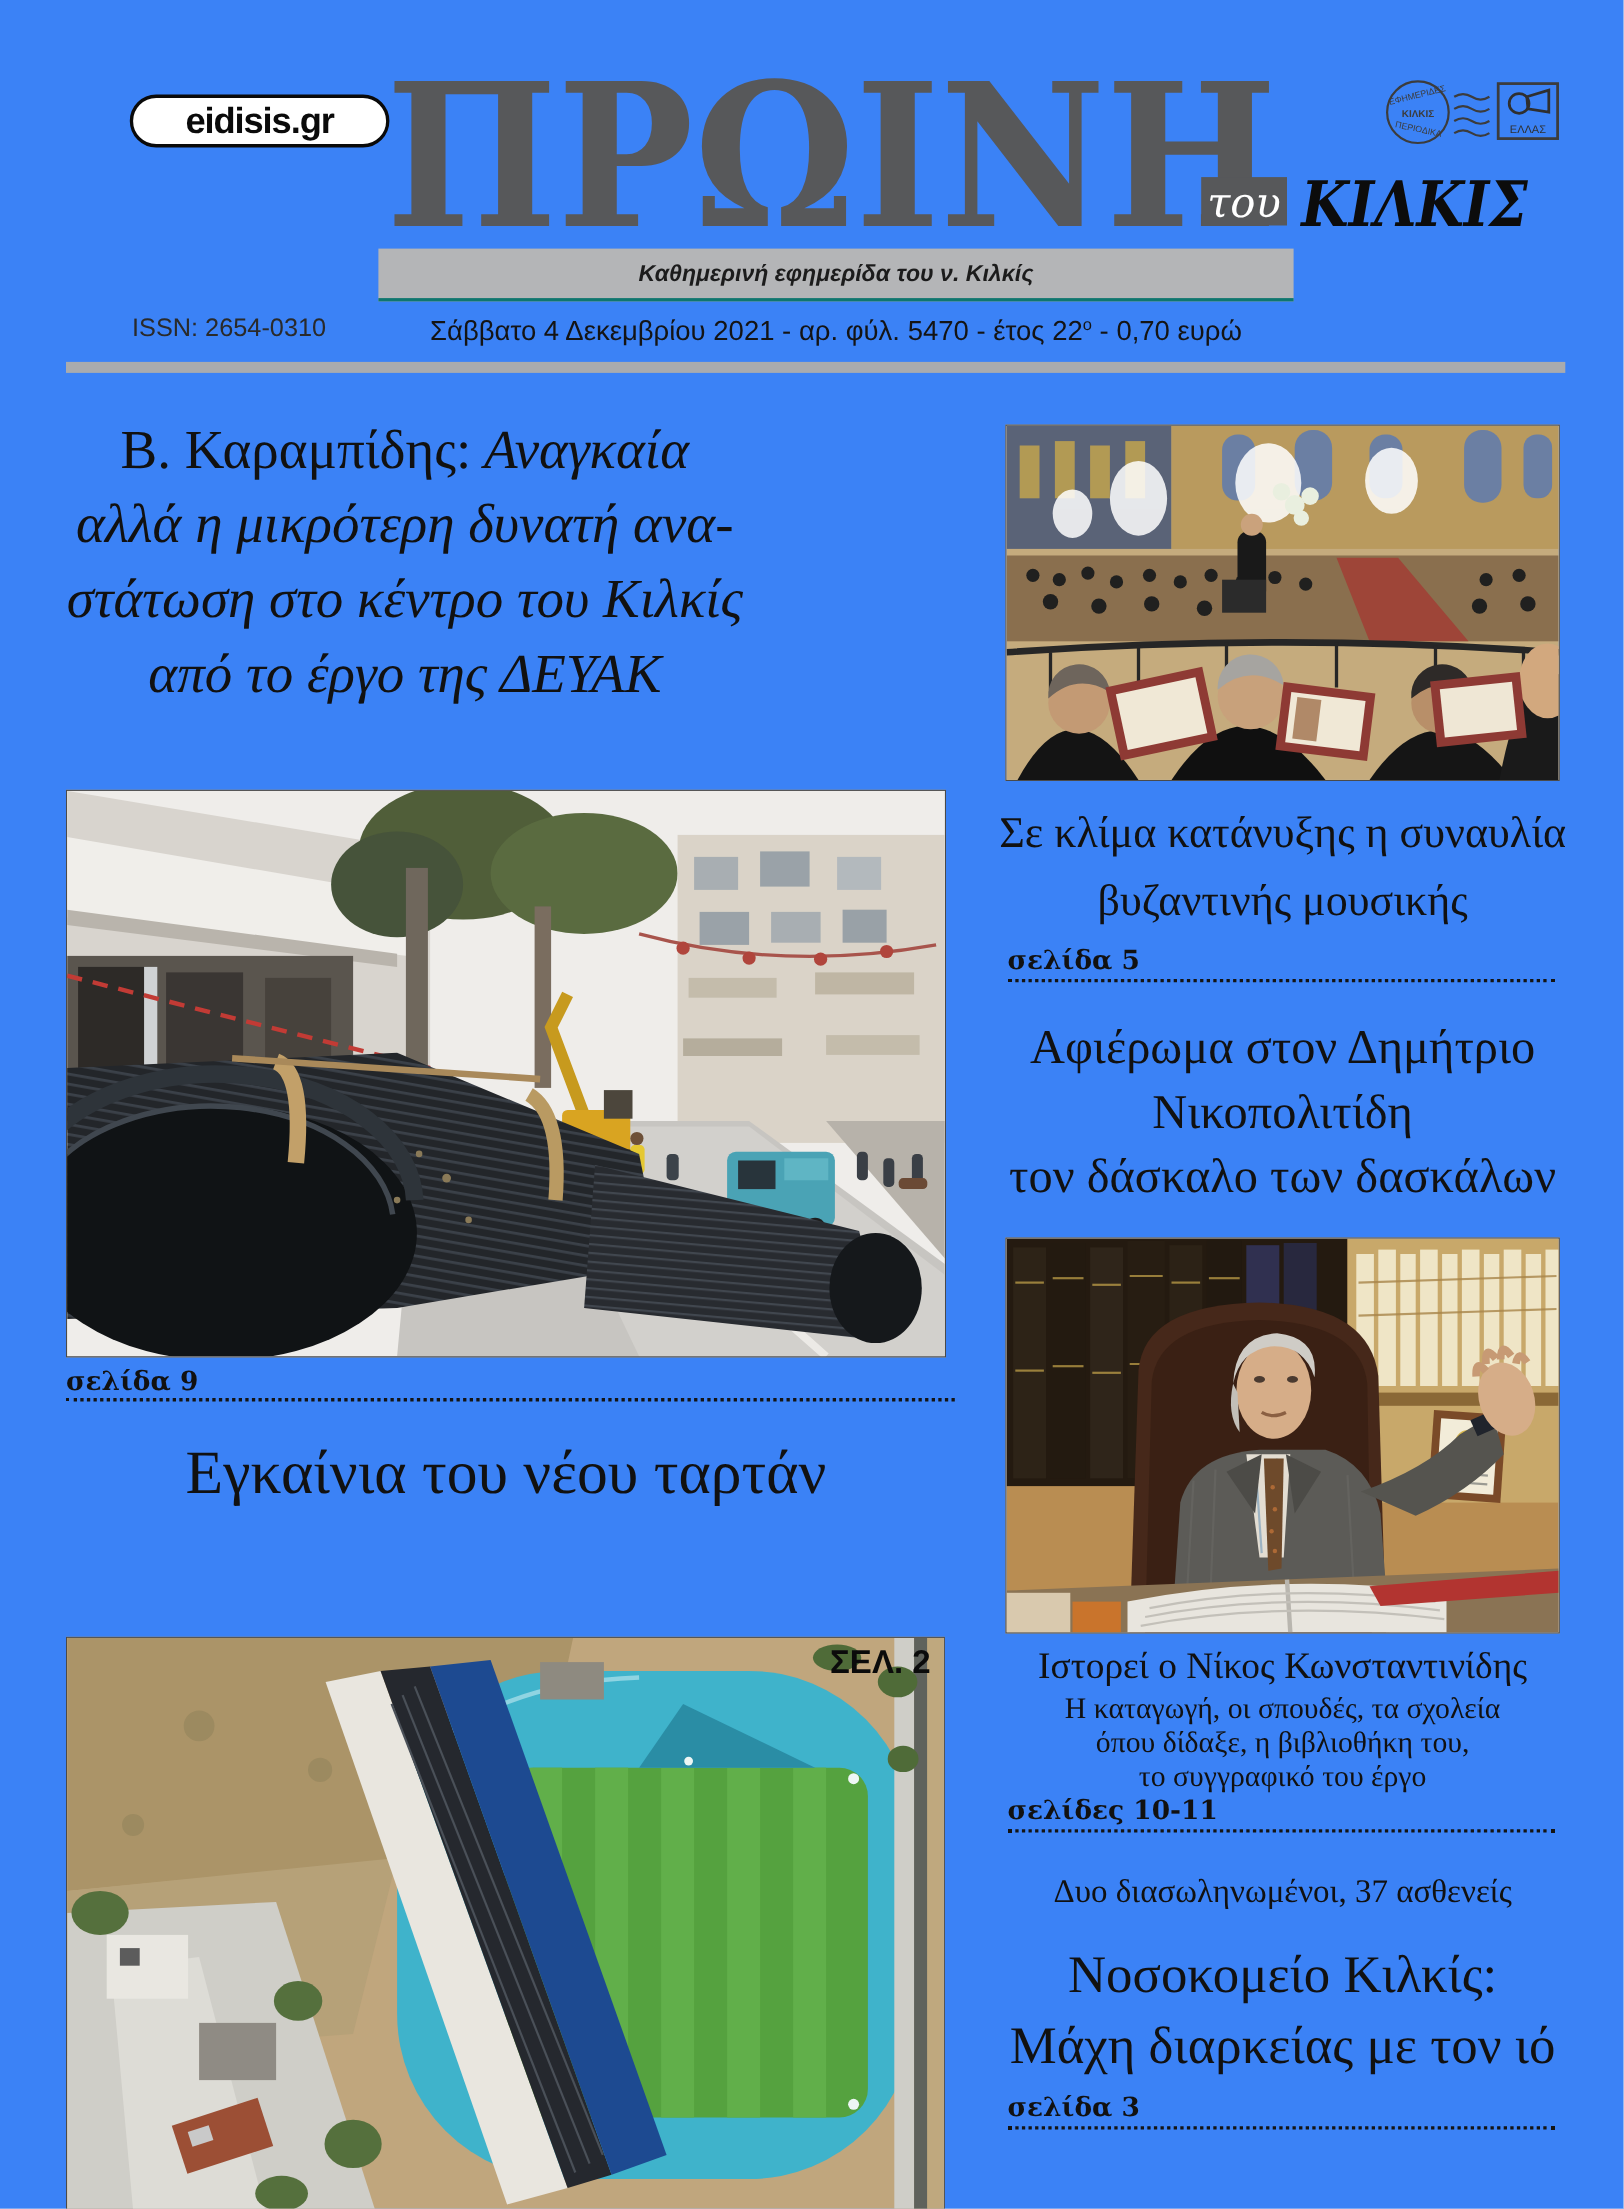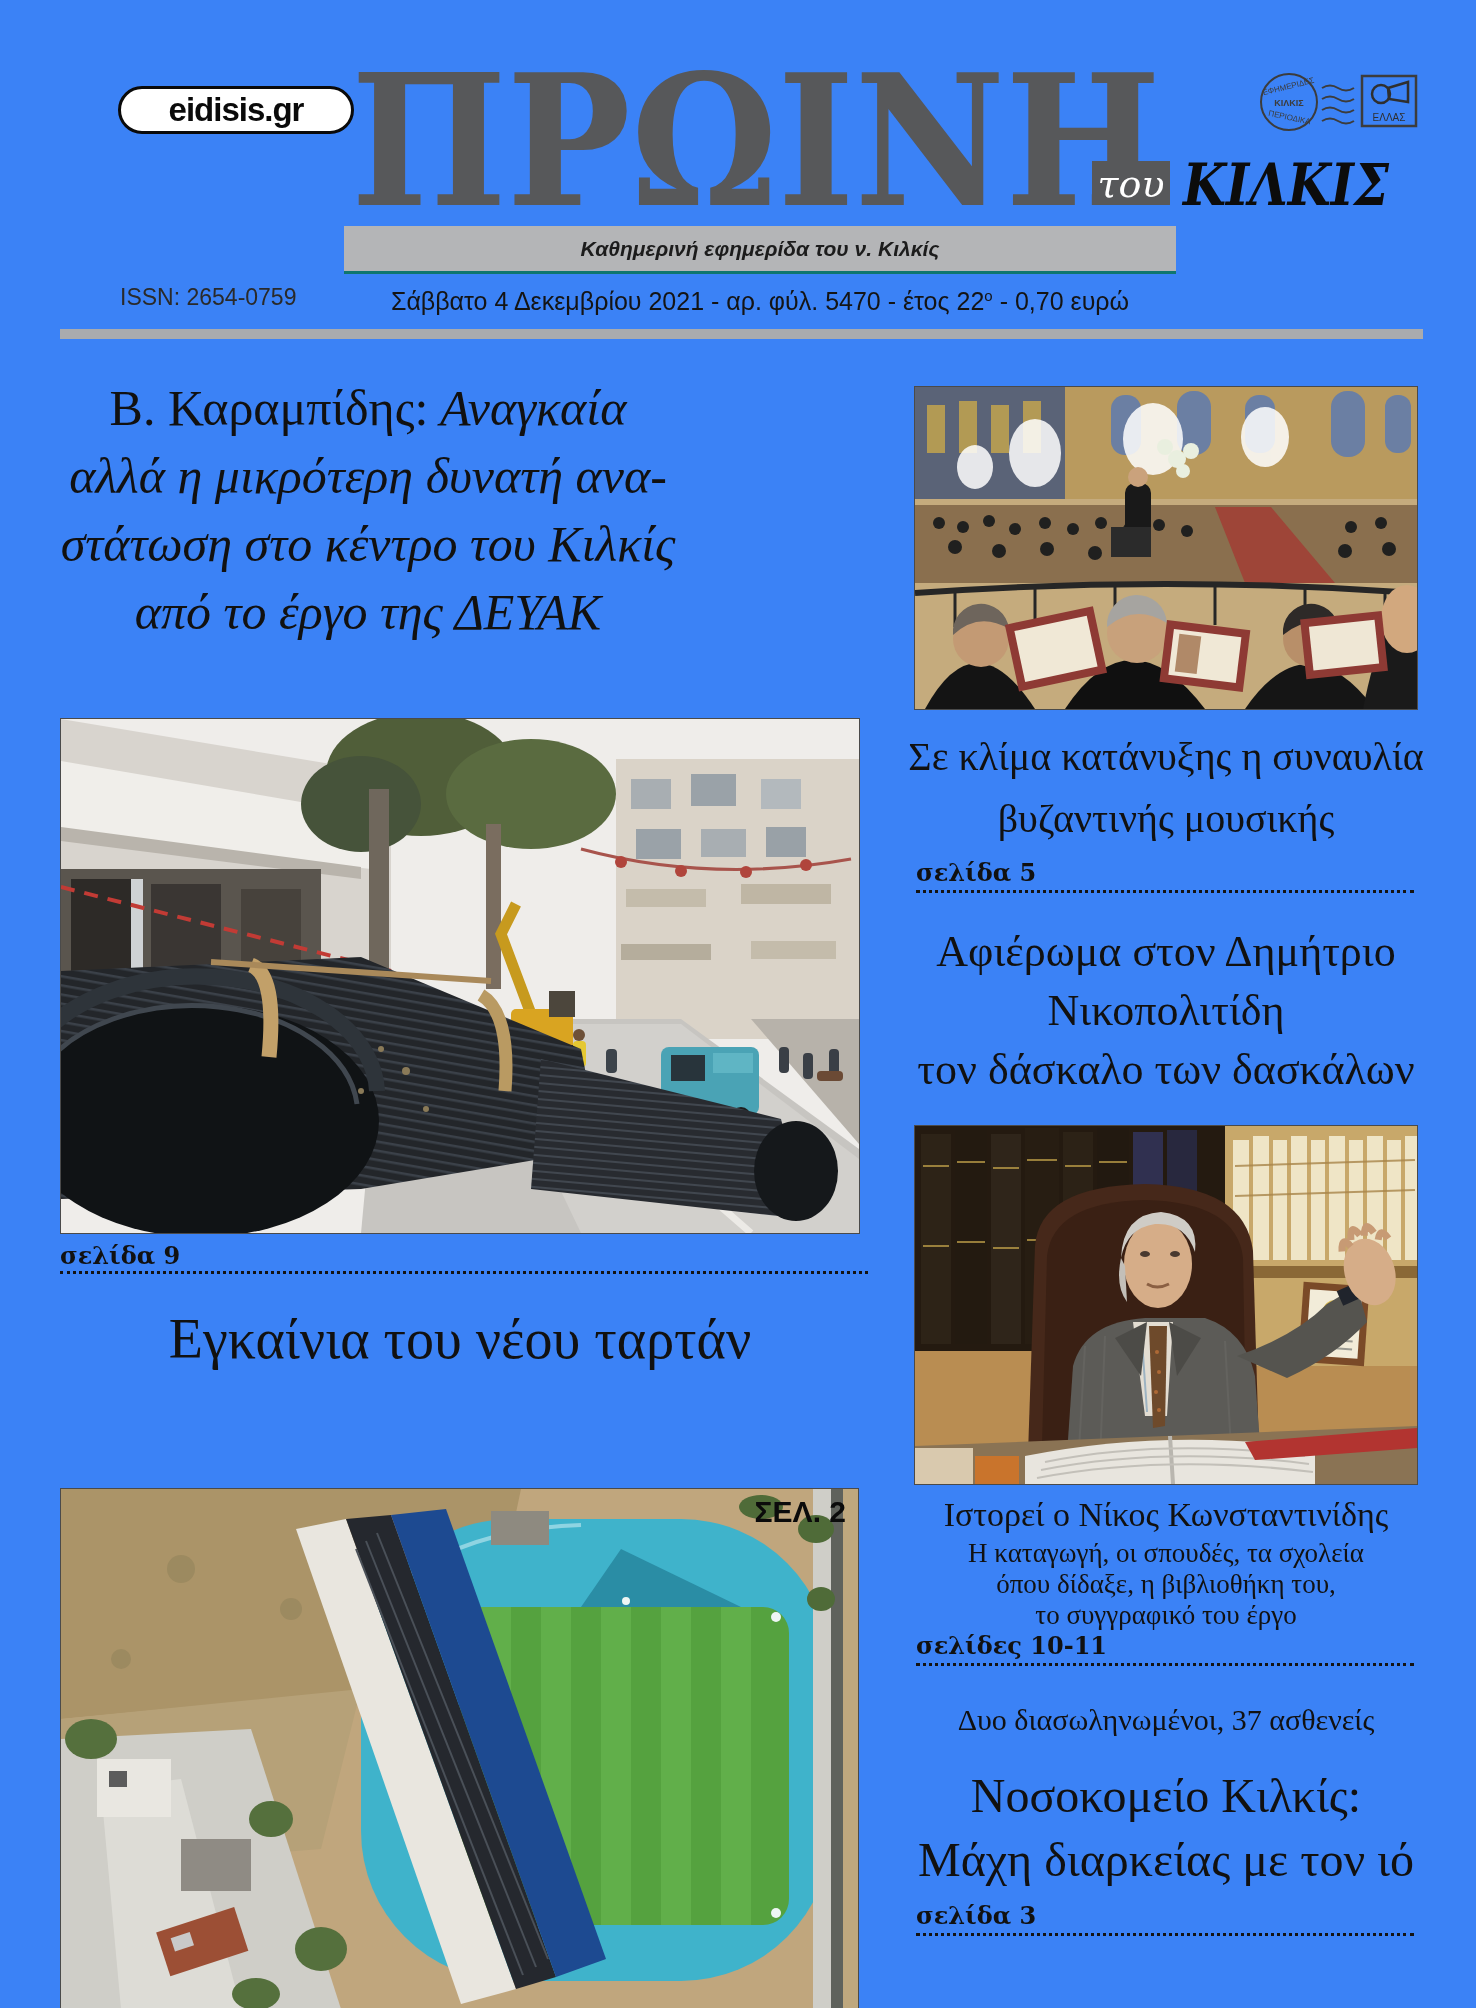--- a/index.html
+++ b/index.html
@@ -78,21 +78,21 @@
     <g>
       <rect x="112" y="14" width="54" height="50" fill="none" stroke="#3c3c3c" stroke-width="2.5"></rect>
       <circle cx="131" cy="32" r="9" fill="none" stroke="#2f2f2f" stroke-width="2.5"></circle>
       <path d="M138 26 L158 20 L158 40 L139 37 Z" fill="none" stroke="#2f2f2f" stroke-width="2.5"></path>
       <text x="139" y="59" text-anchor="middle" font-family="Liberation Sans, sans-serif" font-size="10" fill="#2f2f2f">ΕΛΛΑΣ</text>
     </g>
   </svg>
 
   <div class="abs tagline-bar">Καθημερινή εφημερίδα του ν. Κιλκίς</div>
 
-  <div class="abs issn">ISSN: 2654-0759</div>
+  <div class="abs issn">ISSN: 2654-0310</div>
 
   <div class="abs dateline">
     <span>Σάββατο 4 Δεκεμβρίου 2021 - αρ. φύλ. 5470 - έτος 22</span><sup>ο</sup><span> - 0,70 ευρώ</span>
   </div>
 
   <div class="abs main-rule"></div>
 
   <div class="abs hl hl-deyak">
     <span class="upright">Β. Καραμπίδης:</span>
     <span>Αναγκαία</span><br>

